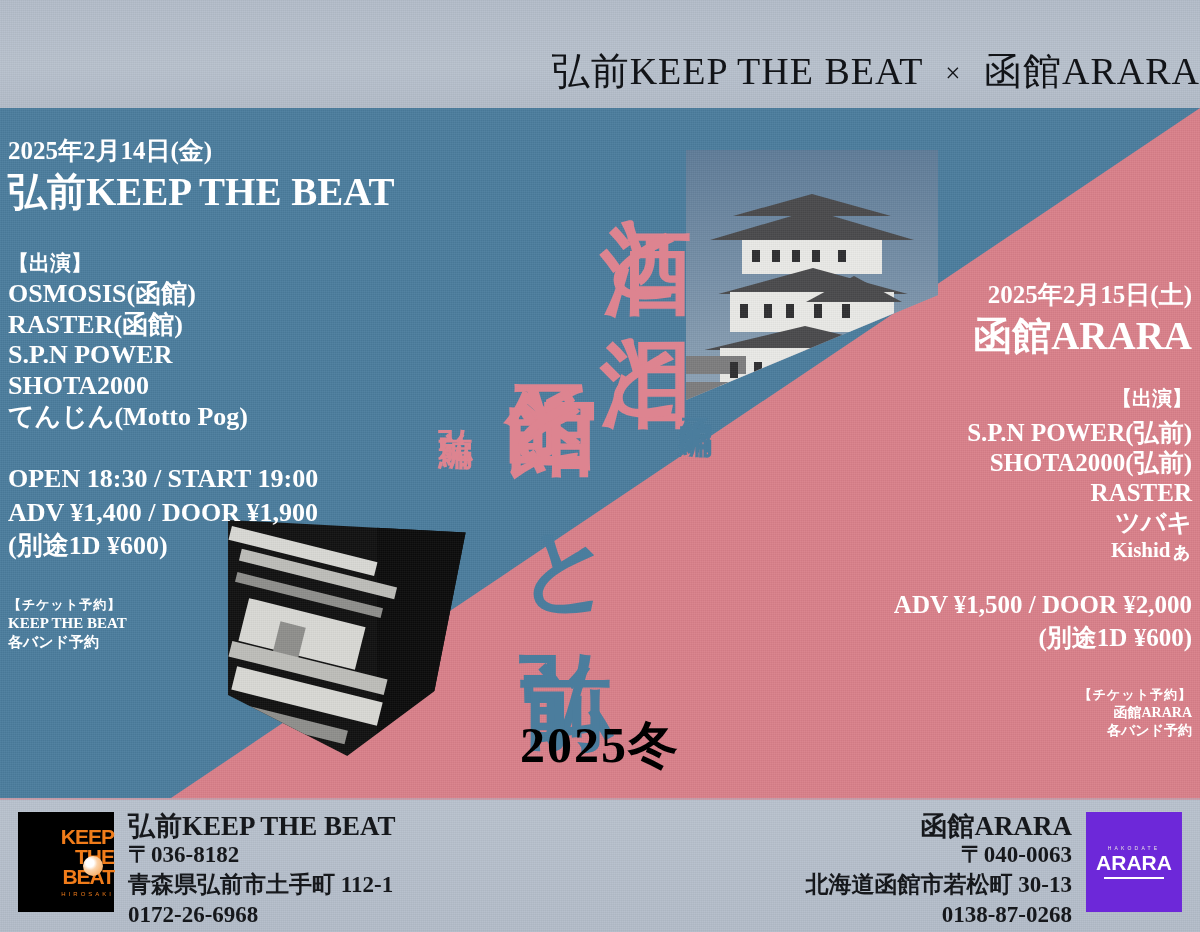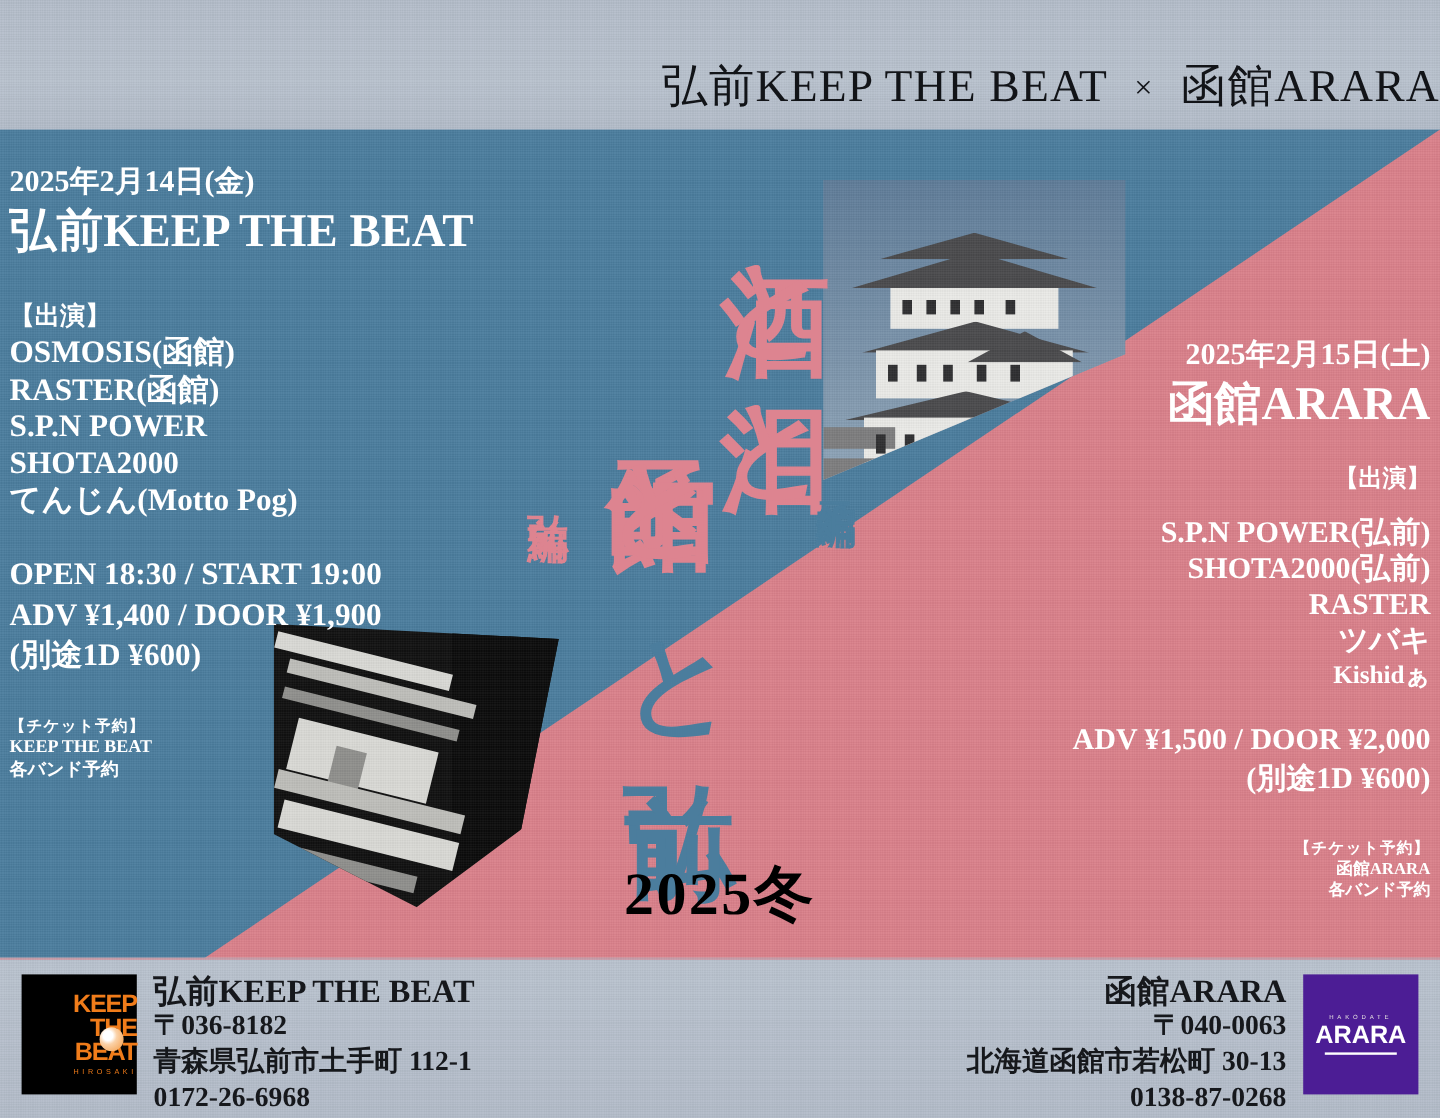--- a/index.html
+++ b/index.html
@@ -132,21 +132,21 @@
   .col-left .times { font-size:26px; font-weight:700; line-height:1.28; margin-top:30px;}
   .col-left .ticket { margin-top:34px; }
   .col-left .ticket .t-h { font-size:13px; font-weight:700; letter-spacing:1px;}
   .col-left .ticket .t-b { font-size:15px; font-weight:700; line-height:1.25;}
 
   
   .col-right { position:absolute; z-index:9; right:8px; top:278px; width:440px; color:#fff; text-align:right;}
   .col-right .date { font-size:25px; font-weight:700; }
   .col-right .venue { font-size:39px; font-weight:700; margin-top:-2px;}
   .col-right .cast-head { font-size:20px; font-weight:700; margin-top:22px;}
-  .col-right .cast { font-size:25px; font-weight:700; line-height:1.2; margin-top:18px;}
+  .col-right .cast { font-size:25px; font-weight:700; line-height:1.2; margin-top:6px;}
   .col-right .cast .small { font-size:21px; }
   .col-right .times { font-size:25px; font-weight:700; line-height:1.3; margin-top:26px;}
   .col-right .ticket { margin-top:32px; }
   .col-right .ticket .t-h { font-size:13px; font-weight:700; letter-spacing:1px;}
   .col-right .ticket .t-b { font-size:14px; font-weight:700; line-height:1.25;}
 
   
   .foot-left { position:absolute; z-index:10; left:18px; top:812px; display:flex; gap:14px; align-items:flex-start;}
   .foot-right{ position:absolute; z-index:10; right:18px; top:812px; display:flex; gap:14px; align-items:flex-start;}
   .logo-ktb {
@@ -155,21 +155,21 @@
   }
   .logo-ktb .ln{ color:#f07c1a; font-family:"Liberation Sans",sans-serif; font-weight:700;
                  font-size:21px; line-height:.96; letter-spacing:-1px; }
   .logo-ktb .sub{ color:#f07c1a; font-size:6px; letter-spacing:3px; margin-top:4px;
                   font-family:"Liberation Sans",sans-serif;}
   .logo-ktb .ball{
     position:absolute; right:11px; top:44px; width:20px;height:20px;border-radius:50%;
     background:radial-gradient(circle at 35% 35%,#fff 0 22%, #fbd2a8 40%, #f3983f 100%);
   }
   .logo-arara{
-    width:96px;height:100px;background:#4c1d95;position:relative;flex:0 0 auto;
+    width:96px;height:100px;background:#6d28d9;position:relative;flex:0 0 auto;
     display:flex;flex-direction:column;justify-content:center;align-items:center;
   }
   .logo-arara .hk{ color:#e8e4e2; font-family:"Liberation Sans",sans-serif;
                    font-size:5px; letter-spacing:3.2px; }
   .logo-arara .nm{ color:#fff; font-family:"Liberation Sans",sans-serif; font-weight:700;
                    font-size:21px; letter-spacing:0px; }
   .logo-arara .rule{width:60px;height:2px;background:#fff;margin-top:2px;}
   .foot-txt { color:#16181c; }
   .foot-txt .nm { font-size:27px; font-weight:700; line-height:1.05;}
   .foot-txt .ln { font-size:23px; font-weight:700; line-height:1.30;font-family:Liberation Serif, serif;}

